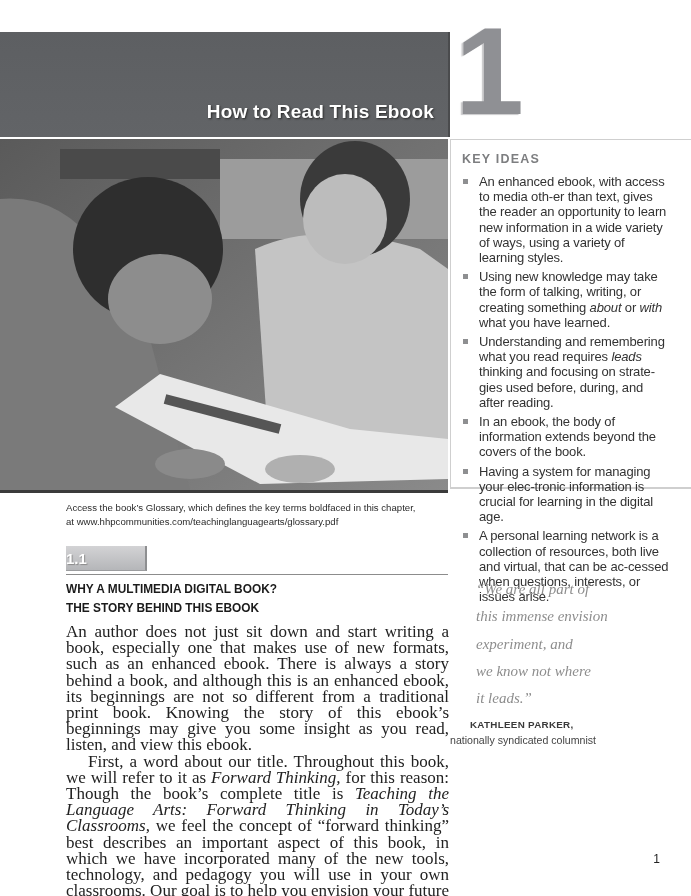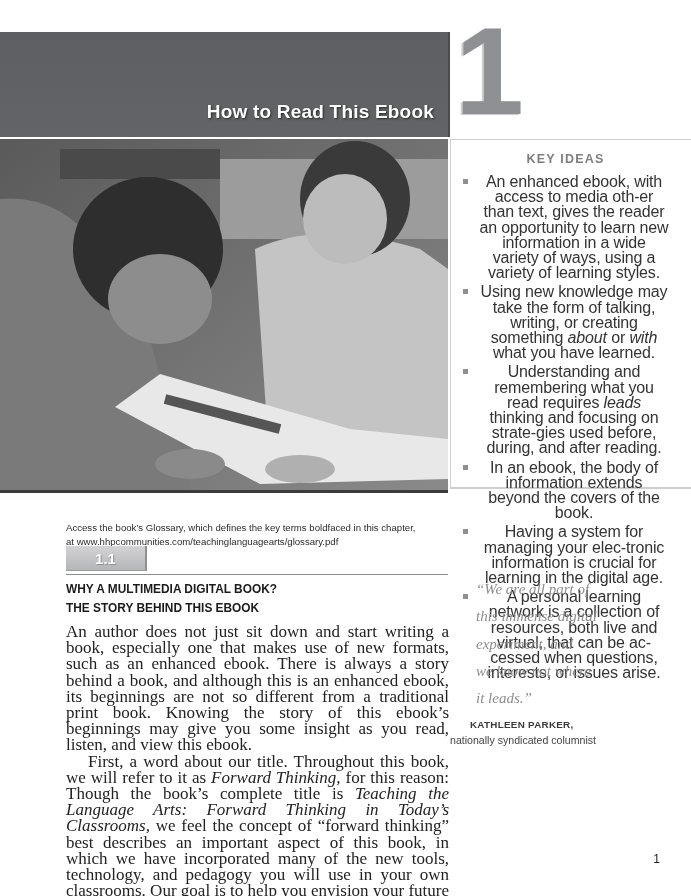--- a/index.html
+++ b/index.html
@@ -40,54 +40,53 @@
     }
     #photo svg { display: block; }
 
     
     #key-ideas {
       left: 450px; top: 139px; width: 241px; height: 350px;
       border-left: 1px solid #cfcfcf; border-top: 1px solid #cfcfcf;
       border-bottom: 2px solid #cfcfcf;
       box-sizing: border-box; padding: 12px 22px 0 11px;
       background: #ffffff;
-      text-align: center;
     }
     #key-ideas-heading {
       font-family: "Liberation Sans", sans-serif; font-weight: bold;
       font-size: 12.5px; letter-spacing: 1.2px; color: #7d7e80;
       margin: 0 0 8px 0;
     }
     .ki-item {
       position: relative; padding-left: 17px;
       font-family: "Liberation Sans", sans-serif;
-      font-size: 16px; line-height: 15.2px; color: #333333;
+      font-size: 13px; line-height: 15.2px; color: #333333;
       margin-bottom: 4px; letter-spacing: -0.15px;
     }
     .ki-bullet {
       position: absolute; left: 1px; top: 5px; width: 5px; height: 5px;
       background: #8e8f91;
     }
     .ki-item i { font-style: italic; }
 
     
     #glossary-note {
       left: 66px; top: 501px; width: 400px;
       font-family: "Liberation Sans", sans-serif;
-      font-size: 9.6px; line-height: 13.5px; color: #2a2a2a; margin-top: 20px;
+      font-size: 9.6px; line-height: 13.5px; color: #2a2a2a;
     }
 
     
     #section-badge {
       left: 66px; top: 546px; width: 81px; height: 25px;
       background: linear-gradient(#d3d3d5, #b5b6b9);
       border-right: 2px solid #8e8f91; border-bottom: 1px solid #9c9d9f;
       box-sizing: border-box;
       font-family: "Liberation Sans", sans-serif; font-weight: bold;
-      font-size: 15px; color: #ffffff; text-align: center; line-height: 25px;
+      font-size: 15px; color: #ffffff; line-height: 25px;
       text-shadow: 1px 1px 1px #8a8a8a;
     }
     #section-rule {
       left: 66px; top: 574px; width: 382px; height: 1px; background: #8c8c8c;
     }
     #section-heading {
       left: 66px; top: 580px; width: 400px;
       font-family: "Liberation Sans", sans-serif; font-weight: bold;
       font-size: 13.5px; line-height: 18.5px; color: #1b1b1b;
       transform: scaleX(0.88); transform-origin: left top;
@@ -182,21 +181,21 @@
   <div>WHY A MULTIMEDIA DIGITAL BOOK?</div>
   <div>THE STORY BEHIND THIS EBOOK</div>
 </div>
 <div id="body-text" class="abs">
     <p><span>An author does not just sit down and start writing a book, especially one that makes use of new formats, such as an enhanced ebook. There is always a story behind a book, and although this is an enhanced ebook, its beginnings are not so different from a traditional print book. Knowing the story of this ebook’s beginnings may give you some insight as you read, listen, and view this ebook.</span></p>
     <p><span>First, a word about our title. Throughout this book, we will refer to it as </span><i>Forward Thinking,</i><span> for this reason: Though the book’s complete title is </span><i>Teaching the Language Arts: Forward Thinking in Today’s Classrooms,</i><span> we feel the concept of “forward thinking” best describes an important aspect of this book, in which we have incorporated many of the new tools, technology, and pedagogy you will use in your own classrooms. Our goal is to help you envision your future classroom and imagine the possibilities as you combine the traditional and the new to motivate and excite your students and give them the best learning experience possible.</span></p>
   </div>
 
 <div id="pull-quote" class="abs">
     <div>“We are all part of</div>
-    <div>this immense digital</div>
+    <div>this immense envision</div>
     <div>experiment, and</div>
     <div>we know not where</div>
     <div>it leads.”</div>
   </div>
 <div id="quote-attrib-name" class="abs">KATHLEEN PARKER,</div>
 <div id="quote-attrib-role" class="abs">nationally syndicated columnist</div>
 
 <div id="page-number" class="abs">1</div>
 
 </body></html>

